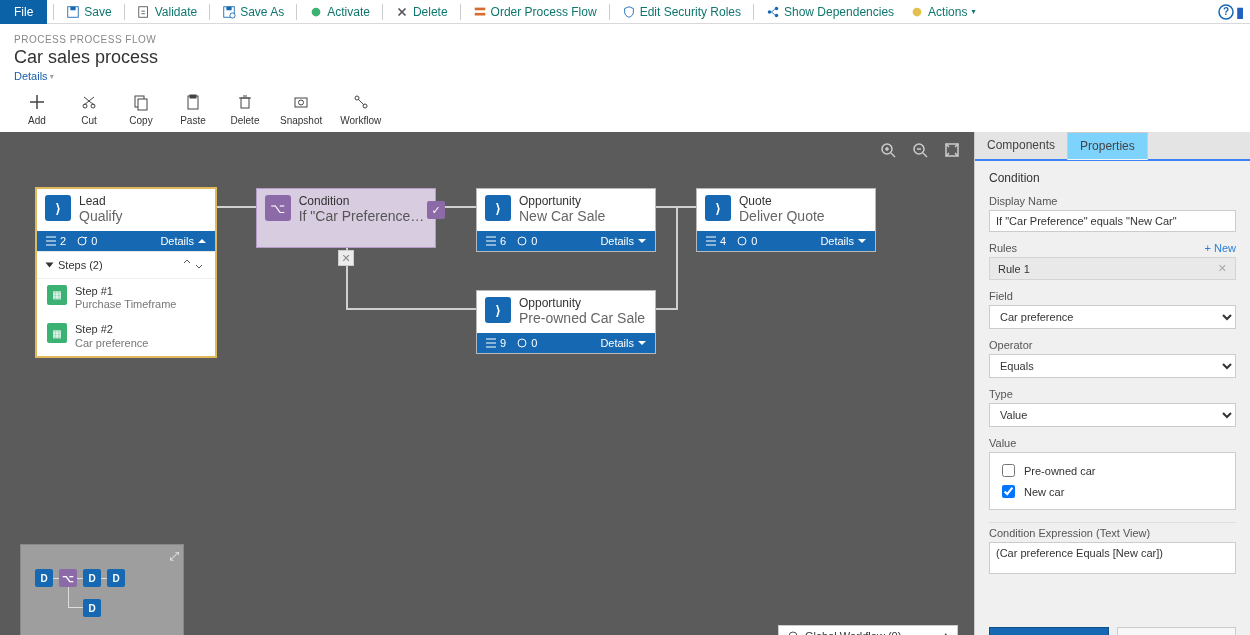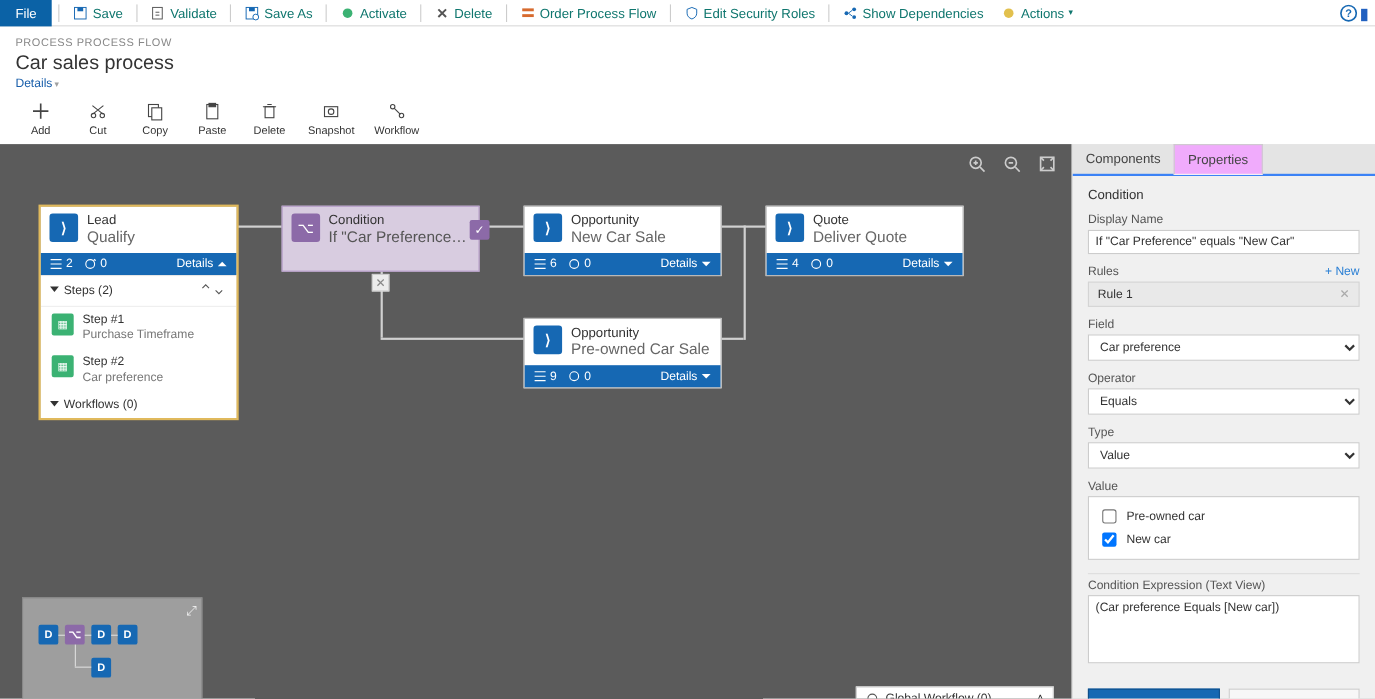--- a/index.html
+++ b/index.html
@@ -127,34 +127,34 @@
     position:absolute; bottom:10px; right:16px;
     width:180px; height:22px; background:#fff;
     border:1px solid #ccc; display:flex; align-items:center; gap:6px;
     padding:0 8px; font-size:11px; color:#333;
   }
   .gw-bar .chev{margin-left:auto;}
   
   .prop-pane { width: 276px; background:#f0f0f0; border-left:1px solid #ccc; display:flex; flex-direction:column; overflow-y:auto;}
   .tabs { display:flex; border-bottom:2px solid #3b82f6; background:#e4e4e4;}
   .tab{padding:6px 12px;font-size:12px;color:#444;cursor:pointer;}
-  .tab.active{background:#f0abfc;border:1px solid #ccc;border-bottom:1px solid #f7f7f7;margin-bottom:-1px;}
+  .tab.active{background:#7dd3fc;border:1px solid #ccc;border-bottom:1px solid #f7f7f7;margin-bottom:-1px;}
   .sec{padding:10px 14px 4px;}
   .sec-h{font-size:12px;color:#333;margin-bottom:2px;}
   .lbl{font-size:11px;color:#555;margin-top:10px;margin-bottom:3px;display:flex;justify-content:space-between;align-items:center;}
   .lbl a{color:#2a7fd4;font-size:11px;text-decoration:none;}
   .inp, select.inp, textarea.inp{
     width:100%; border:1px solid #ccc; background:#fff;
     font-size:11px; padding:4px 6px; color:#333; font-family:inherit;
   }
   .rule-row{background:#e9e9e9;border:1px solid #d4d4d4;padding:4px 8px;font-size:11px;display:flex;justify-content:space-between;align-items:center;}
   .rule-row .x{color:#aaa;cursor:pointer;}
   .val-box{background:#fff;border:1px solid #ccc;padding:6px 8px;}
   .chk{display:flex;align-items:center;gap:6px;font-size:11px;color:#333;margin:2px 0;}
-  textarea.inp{height:62px;resize:none;}
+  textarea.inp{height:32px;resize:none;}
   .btn-row{display:flex;gap:8px;padding:6px 14px 10px;margin-top:auto;}
   .btn-p{flex:1;height:20px;background:#1668b3;border:1px solid #0f4f8a;}
   .btn-s{flex:1;height:20px;background:#f7f7f7;border:1px solid #ccc;}
   .sep-line{border:none;border-top:1px solid #ddd;margin:12px 0 4px;}
 </style>
 </head>
 <body>
 
 <div class="ribbon">
   <div class="file-btn">File</div>
@@ -375,23 +375,20 @@
             <span class="t1">Step #1</span>
             <span class="t2">Purchase Timeframe</span>
           </div>
         </div>
         <div class="step-item">
           <div class="step-icon">▦</div>
           <div class="step-text">
             <span class="t1">Step #2</span>
             <span class="t2">Car preference</span>
           </div>
-        </div>
-        <div class="exp-row">
-          <span><span class="tri-solid"></span><span>Workflows (0)</span></span>
         </div>
       </div>
     </div>
 
     <div class="cond" style="left:256px;top:56px;height:60px;">
       <div class="cond-head">
         <div class="cond-icon">⌥</div>
         <div style="min-width:0;">
           <div class="stage-title">Condition</div>
           <div class="stage-sub">If "Car Preference" equals "New …</div>

